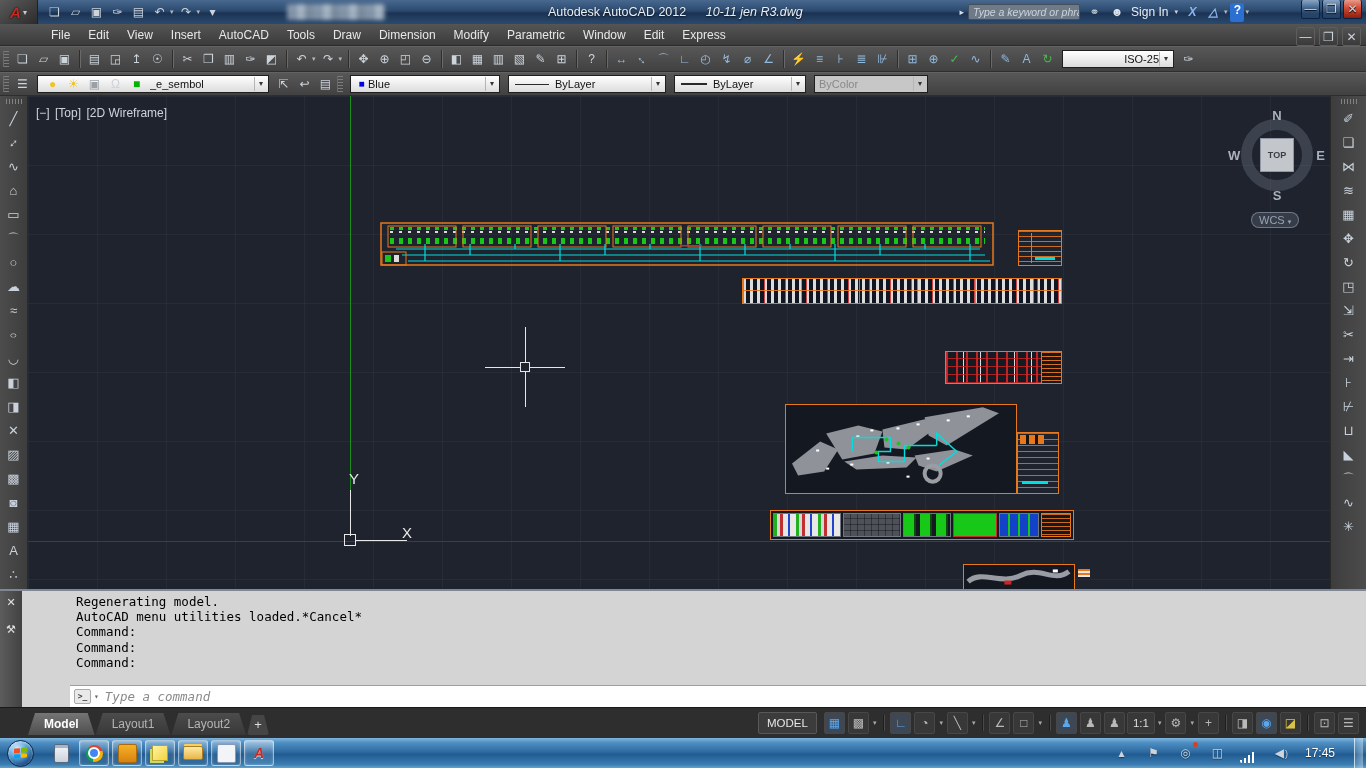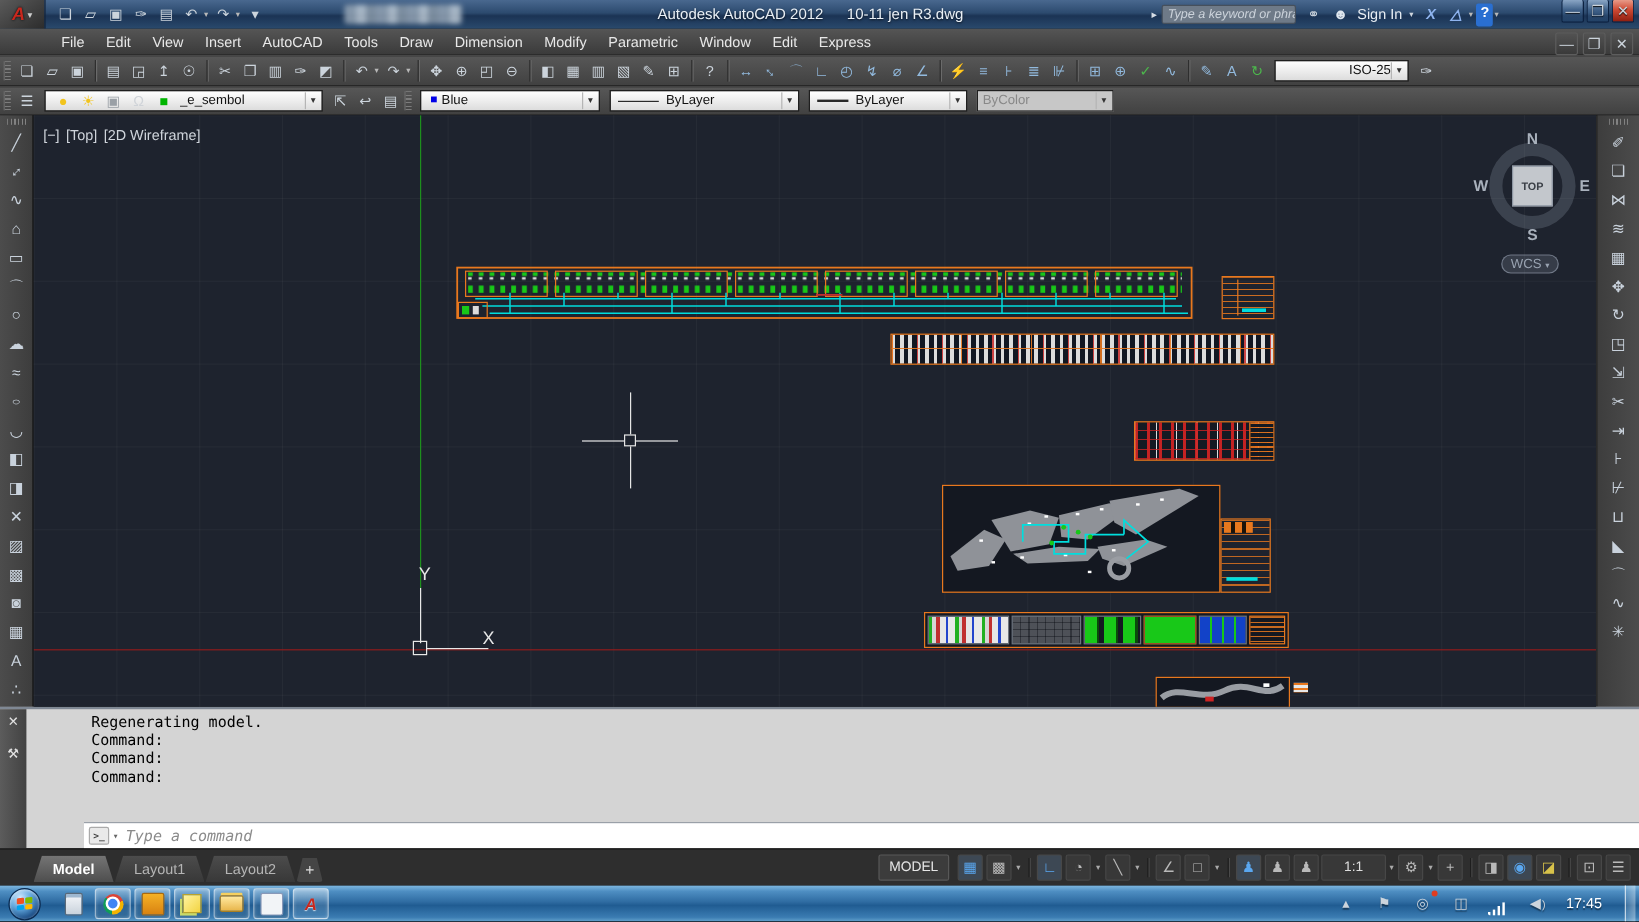--- a/index.html
+++ b/index.html
@@ -9,21 +9,21 @@
   
   .titlebar { height:24px; position:relative; background:linear-gradient(180deg,#49688f 0%,#2c4a6e 45%,#1b3354 55%,#2a4a6d 100%); display:flex; align-items:center; flex:0 0 24px; }
   .acad-logo { width:38px; height:24px; background:linear-gradient(145deg,#5a5a5a,#2c2c2c); display:flex; align-items:center; justify-content:center; gap:2px; border-right:1px solid #12233c; }
   .acad-logo .a { color:#c8281e; font-weight:bold; font-size:15px; font-style:italic; text-shadow:0 0 2px #000; }
   .acad-logo .dd { color:#ccc; font-size:8px; }
   .qat { display:flex; align-items:center; margin-left:6px; }
   .qat .icon { width:17px; height:17px; line-height:17px; text-align:center; color:#e6ecf2; font-size:11px; }
   .qat .ddarrow { color:#cfd6dd; font-size:7px; margin:0 2px 0 0; }
   .blurred-field { position:absolute; left:287px; top:4px; width:98px; height:16px; border-radius:2px; background:repeating-linear-gradient(90deg,#93a3b4 0 10px,#b9c6d2 10px 18px,#8898a8 18px 26px); filter:blur(2px); opacity:.85; }
   .title-text { position:absolute; left:50%; transform:translateX(-53%); top:0; height:24px; line-height:24px; color:#eaf0f6; font-size:12.5px; text-shadow:0 1px 2px rgba(0,0,0,.7); white-space:nowrap; }
-  .title-text .fname { margin-left:16px; }
+  .title-text .fname { margin-left:16px;font-style:italic; }
   .infocenter { position:absolute; right:115px; top:3px; height:18px; display:flex; align-items:center; gap:4px; }
   .ic-expander { color:#d7dee6; font-size:9px; }
   .ic-search { width:112px; height:16px; background:#6e7a88; border:1px solid #46505c; border-radius:2px; color:#ccd3db; font-style:italic; font-size:10.5px; line-height:14px; padding:0 4px; overflow:hidden; white-space:nowrap; }
   .infocenter .icon { color:#dfe6ee; font-size:12px; width:16px; text-align:center; }
   .signin-label { color:#e8eef4; font-size:12px; margin:0 2px; }
   .infocenter .ddarrow { color:#cfd6dd; font-size:7px; }
   .helpcirc { background:#2a6fd1; color:#fff !important; border-radius:50%; width:14px !important; height:14px; line-height:14px !important; font-size:9px; font-weight:bold; }
   .xblue { color:#8fb4ef !important; font-weight:bold; font-style:italic; }
   .winbtns { position:absolute; right:3px; top:0; display:flex; }
   .winbtns .icon { height:17px; line-height:15px; text-align:center; font-size:10px; color:#fff; border:1px solid #0c2140; border-top:none; border-radius:0 0 4px 4px; background:linear-gradient(180deg,rgba(190,215,240,.55),rgba(90,130,175,.35) 45%,rgba(35,70,110,.5)); text-shadow:0 1px 1px #000; }
@@ -144,21 +144,21 @@
   .tab { height:22px; line-height:22px; padding:0 16px; font-size:12px; color:#b5b5b5; background:linear-gradient(#4c4c4c,#383838); clip-path:polygon(7px 0,calc(100% - 7px) 0,100% 100%,0 100%); }
   .tab.active { background:linear-gradient(#757575,#4e4e4e); color:#fff; font-weight:bold; }
   .tab-plus { width:22px; height:20px; line-height:19px; text-align:center; color:#ddd; background:#454545; border-radius:3px; clip-path:polygon(5px 0,calc(100% - 5px) 0,100% 100%,0 100%); font-size:13px; }
   .sb-right { margin-left:auto; display:flex; align-items:center; padding-right:6px; gap:1px; }
   .model-btn { height:22px; line-height:20px; padding:0 8px; background:#3c3c3c; border:1px solid #585858; color:#e6e6e6; font-size:11.5px; margin-right:5px; border-radius:2px; }
   .sb-right .icon { min-width:21px; height:22px; line-height:21px; text-align:center; font-size:12px; color:#b9b9b9; background:#383838; border:1px solid #474747; border-radius:2px; }
   .sb-right .icon.on { color:#5aa7f0; background:#3d4854; }
   .sb-right .icon.warn { color:#d8c24a; }
   .sb-right .ddarrow { color:#aaa; font-size:7px; margin:0 2px; }
   .sb-right .vsep { height:16px; background:#1e1e1e; box-shadow:1px 0 0 #4a4a4a; }
-  .sb-txt { height:22px; line-height:21px; padding:0 18px; background:#383838; border:1px solid #474747; color:#ddd; font-size:11.5px; border-radius:2px; }
+  .sb-txt { height:22px; line-height:21px; padding:0 5px; background:#383838; border:1px solid #474747; color:#ddd; font-size:11.5px; border-radius:2px; }
 
   
   .taskbar { flex:0 0 30px; background:linear-gradient(180deg,#7db7e0 0%,#4e8ec2 16%,#2f6ca2 45%,#205c92 55%,#3b7cb2 88%,#63a3cd 100%); display:flex; align-items:center; position:relative; }
   .orb { width:40px; height:30px; display:flex; align-items:center; justify-content:center; }
   .orb-circle { width:27px; height:27px; border-radius:50%; background:radial-gradient(circle at 35% 28%,#cfe9ff 0%,#5fa5dc 38%,#1e5088 72%,#0b2b52 100%); border:1px solid #0a2a50; box-shadow:inset 0 1px 3px rgba(255,255,255,.7); display:flex; align-items:center; justify-content:center; }
   .winflag { width:13px; height:10px; display:grid; grid-template-columns:1fr 1fr; grid-template-rows:1fr 1fr; gap:1px; transform:skewY(-6deg); }
   .winflag i { border-radius:1px; }
   .wf1 { background:#f25022; } .wf2 { background:#7fba00; } .wf3 { background:#00a4ef; } .wf4 { background:#ffb900; }
   .tapps { display:flex; align-items:center; gap:3px; margin-left:6px; }
   .tapp { width:30px; height:26px; border-radius:3px; display:flex; align-items:center; justify-content:center; position:relative; font-size:0; }
@@ -540,20 +540,21 @@
   </div>
 
   <div class="cmdarea">
     <div class="cmdstrip iconrow">
         <span class="icon ">✕</span>
         <span class="icon ">⚒</span>
       </div>
     <div class="cmdmain">
       <div class="cmdhist">
           <span class="cmd-line">Regenerating model.</span>
+          <span class="cmd-line">AutoCAD menu utilities loaded.*Cancel*</span>
           <span class="cmd-line">Command:</span>
           <span class="cmd-line">Command:</span>
           <span class="cmd-line">Command:</span>
         </div>
       <div class="cmdinput">
         <span class="prompt-box">&gt;_</span>
         <span class="prompt-dd">▾</span>
         <span class="cmd-placeholder">Type a command</span>
       </div>
     </div>

